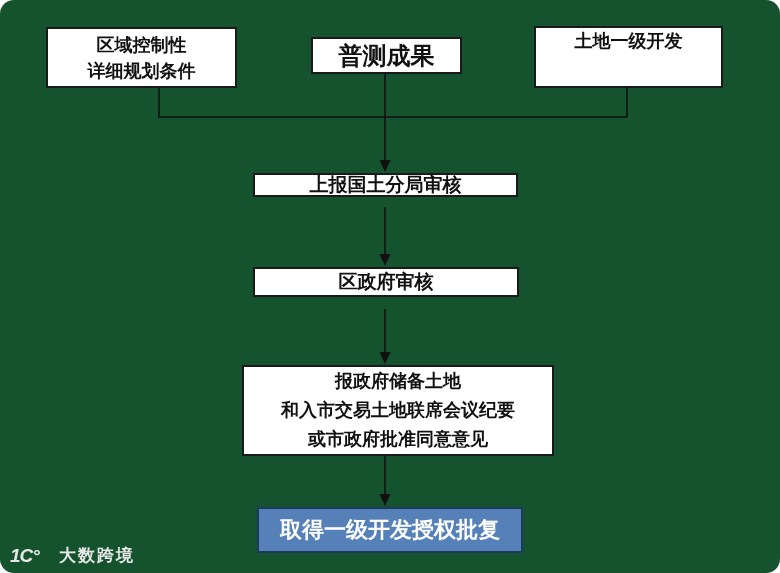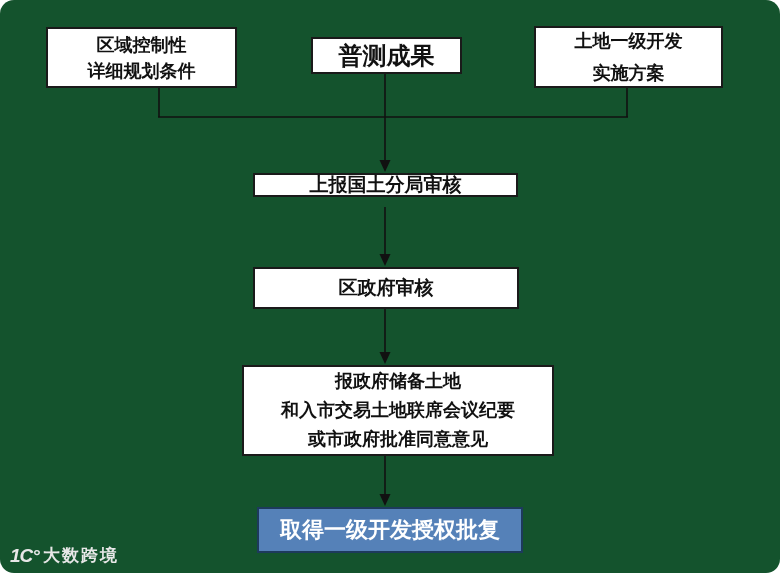--- a/index.html
+++ b/index.html
@@ -32,35 +32,35 @@
     justify-content: center;
     text-align: center;
     color: #111111;
     font-weight: bold;
   }
   .node .line { display: block; }
   #node-planning        { left: 46px;  top: 27px;  width: 191px; height: 61px; font-size: 18px; line-height: 26px; }
   #node-survey          { left: 311px; top: 37px;  width: 151px; height: 37px; font-size: 24px; }
   #node-implementation  { left: 534px; top: 26px;  width: 189px; height: 62px; font-size: 18px; line-height: 26px; justify-content: space-between; }
   #node-report-bureau   { left: 253px; top: 173px; width: 265px; height: 24px; font-size: 19px; }
-  #node-district-review { left: 253px; top: 267px; width: 266px; height: 42px; font-size: 19px; }
+  #node-district-review { left: 253px; top: 267px; width: 266px; height: 30px; font-size: 19px; }
   #node-joint-meeting   { left: 242px; top: 365px; width: 312px; height: 91px; font-size: 18px; line-height: 29px; }
   #node-authorization   {
     left: 257px; top: 507px; width: 266px; height: 46px; font-size: 22px;
     background: var(--final-fill, #5581b8);
     border: 2px solid var(--final-border, #1d3a5c);
     color: var(--final-text, #ffffff);
   }
   .watermark {
     position: absolute;
     left: 10px;
     bottom: 6px;
     display: flex;
     align-items: center;
-    gap: 4px;
+    gap: 20px;
     color: #e7e7e7;
     font-weight: bold;
     user-select: none;
   }
   .watermark .logo {
     font-size: 19px;
     font-style: italic;
     letter-spacing: -1px;
   }
   .watermark .wm-text {
@@ -96,21 +96,20 @@
     <span class="line">区域控制性</span>
     <span class="line">详细规划条件</span>
   </div>
 
   <div class="node" id="node-survey">
     <span class="line">普测成果</span>
   </div>
 
   <div class="node" id="node-implementation">
     <span class="line">土地一级开发</span>
-    <span class="line">实施方案</span>
   </div>
 
   <div class="node" id="node-report-bureau">
     <span class="line">上报国土分局审核</span>
   </div>
 
   <div class="node" id="node-district-review">
     <span class="line">区政府审核</span>
   </div>
 

